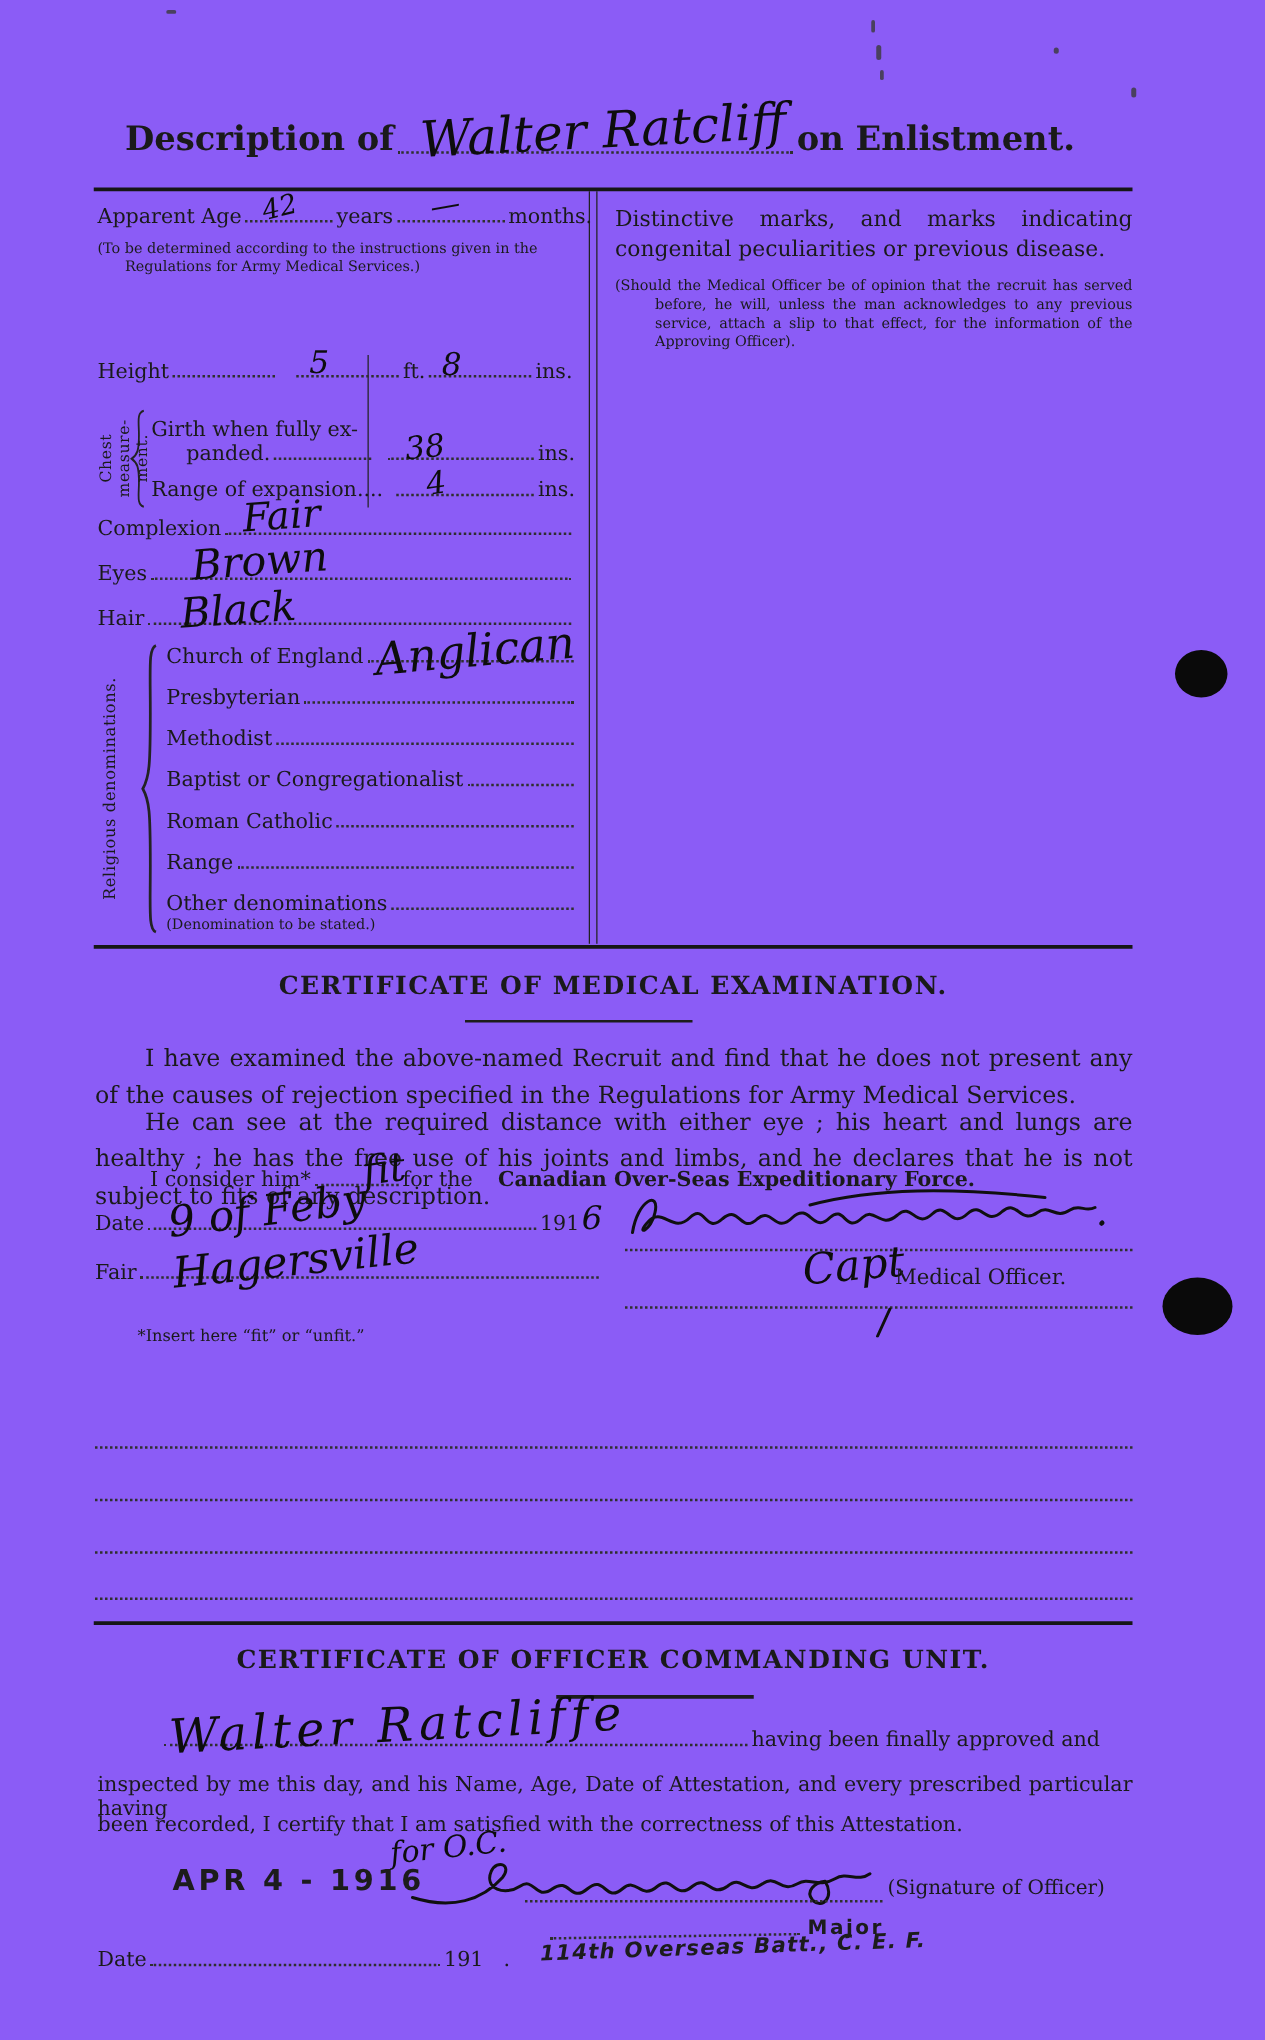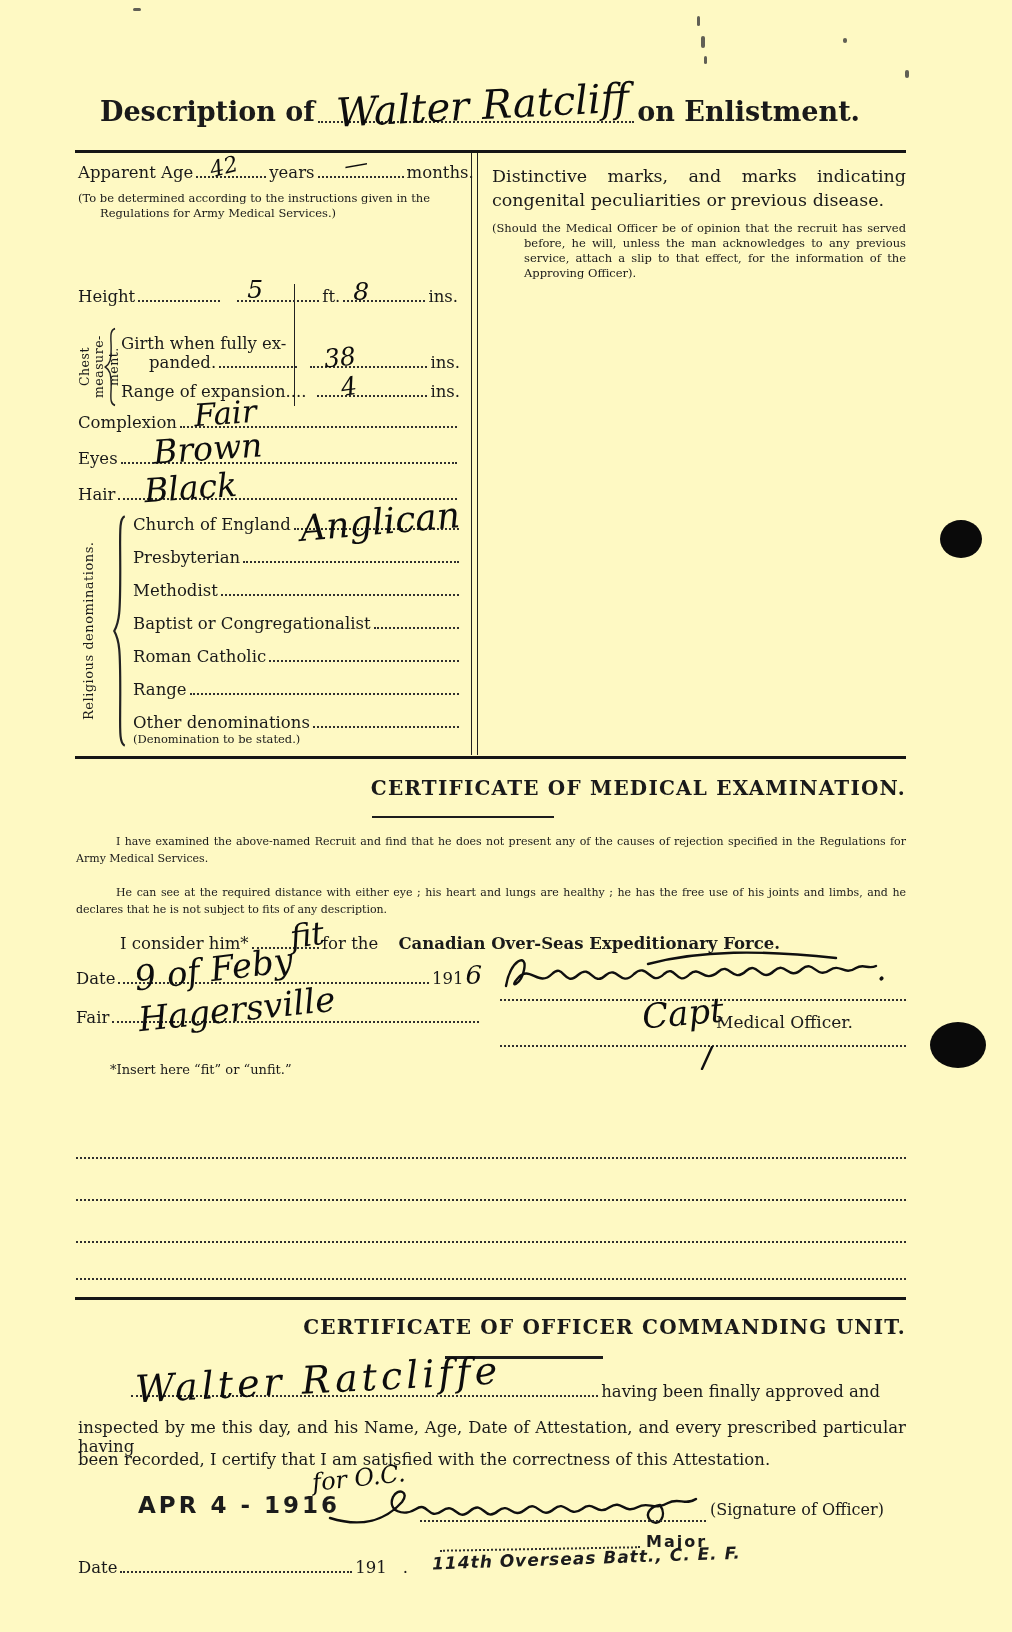--- a/index.html
+++ b/index.html
@@ -1,34 +1,34 @@
 <!DOCTYPE html>
 <html><head>
 <meta charset="utf-8">
 <style>
   html,body{margin:0;padding:0;background:#e8e8e8;}
-  .page{position:relative;width:1012px;height:1632px;margin:0 auto;background:#fef9c3;
+  .page{position:relative;width:1012px;height:1632px;margin:0 auto;background:#8b5cf6;
         font-family:"DejaVu Serif", serif;color:#1a1a1a;overflow:hidden;}
   .pos{position:absolute;}
   .bold{font-weight:bold;margin-left:15px;}
   .row{display:flex;align-items:flex-end;}
   .lead{flex:1;border-bottom:2px dotted #2f2f2f;margin:0 3px 4px 3px;position:relative;min-height:2px;}
   .lead-fixed{border-bottom:2px dotted #2f2f2f;margin:0 3px 4px 3px;position:relative;}
   .hw{font-style:italic;color:#0d0d0d;white-space:nowrap;line-height:1;}
   .hw-over{position:absolute;bottom:-6px;}
   .small{font-size:11.5px;line-height:1.3;}
   .hang{padding-left:22px;text-indent:-22px;}
   .vlab{writing-mode:vertical-rl;transform:rotate(180deg);font-size:12.5px;line-height:1.15;
         text-align:center;letter-spacing:.5px;}
   .hrule{position:absolute;left:75px;width:831px;height:3px;background:#161616;}
   .vrule{position:absolute;width:0;border-left:1.6px solid #222;}
   .dotline{position:absolute;border-bottom:2px dotted #2f2f2f;height:2px;}
-  .sect-title{position:absolute;left:75px;width:831px;text-align:right;font-weight:bold;
+  .sect-title{position:absolute;left:75px;width:831px;text-align:center;font-weight:bold;
               font-size:20px;letter-spacing:1.2px;}
-  .para{font-size:11px;line-height:1.55;text-align:justify;}
+  .para{font-size:19px;line-height:1.55;text-align:justify;}
   .indent{text-indent:40px;}
   .stamp{font-family:"DejaVu Sans", sans-serif;font-weight:bold;color:#1c1c1c;}
   .hole{position:absolute;background:#0a0a0a;border-radius:50%;}
   .speck{position:absolute;background:#3a3a3a;border-radius:2px;opacity:.8;}
   .label{white-space:nowrap;}
   .sig path{fill:none;stroke:#101010;stroke-width:2.4;stroke-linecap:round;}
   .brace path{fill:none;stroke:#232323;stroke-width:2.2;}
   .justlast{text-align:justify;text-align-last:justify;}
 </style>
 </head>

